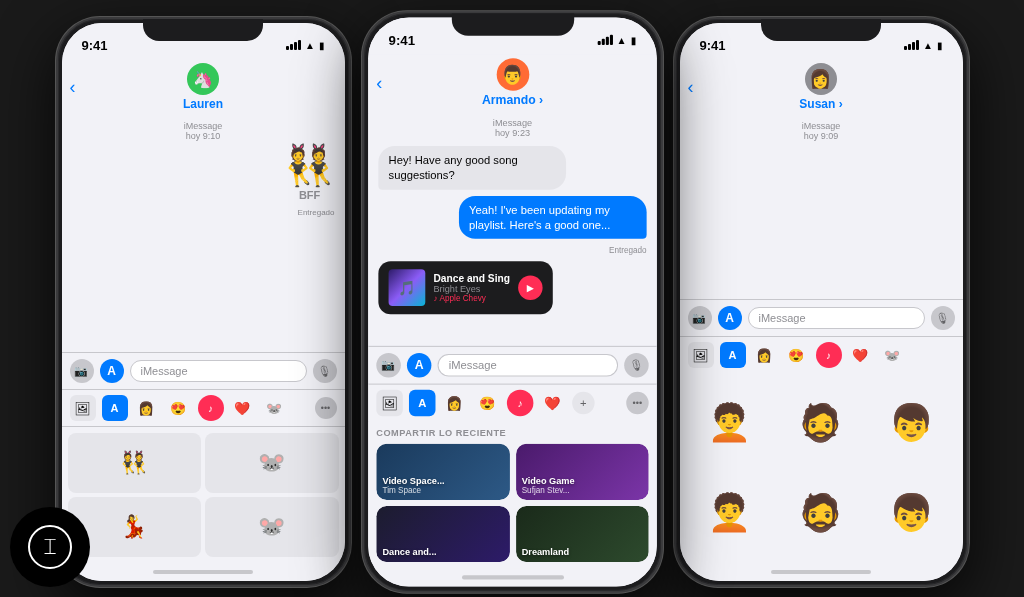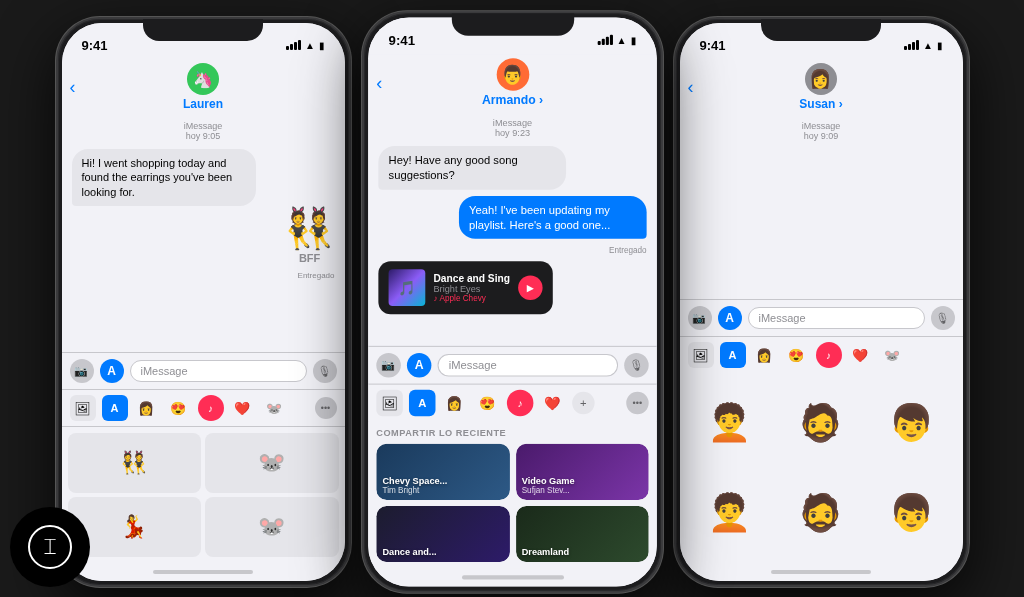--- a/index.html
+++ b/index.html
@@ -474,26 +474,23 @@
         <span class="back-btn">‹</span>
         <div class="contact-info">
           <div class="avatar-circle" style="background:#34c759">🦄</div>
           <span class="contact-name">Lauren</span>
         </div>
       </div>
 
       <div class="message-area">
         <div class="imessage-label">
           <span>iMessage</span><br>
-          <span>hoy 9:05</span>
-        </div>
-
-        <div class="bubble received">
-          Hi! I went shopping today and found the earrings you've been looking for.
-        </div>
+          <span>hoy 9:10</span>
+        </div>
+
 
         <div class="sticker-area">
           <div style="display:flex;flex-direction:column;align-items:center;gap:4px">
             <div style="font-size:40px;line-height:1">👯</div>
             <div style="font-size:11px;color:#8e8e93;font-weight:700">BFF</div>
           </div>
         </div>
         <div class="delivered-label">Entregado</div>
       </div>
 
@@ -608,22 +605,22 @@
         <div class="tray-icon">❤️</div>
         <div class="tray-icon" style="background:#e5e5ea;border-radius:50%;font-size:11px;color:#636366;display:flex;align-items:center;justify-content:center;width:22px;height:22px">+</div>
         <div class="tray-more">•••</div>
       </div>
 
       <div class="share-section">
         <div class="share-label">COMPARTIR LO RECIENTE</div>
         <div class="share-grid">
           <div class="share-item">
             <div class="share-item-bg" style="background:linear-gradient(135deg,#1a3a5c,#2d5986)"></div>
-            <span class="share-item-title">Chevy Space...</span>
-            <span class="share-item-sub">Tim Bright</span>
+            <span class="share-item-title">Video Space...</span>
+            <span class="share-item-sub">Tim Space</span>
           </div>
           <div class="share-item">
             <div class="share-item-bg" style="background:linear-gradient(135deg,#4a1a6b,#7b35a8)"></div>
             <span class="share-item-title">Video Game</span>
             <span class="share-item-sub">Sufjan Stev...</span>
           </div>
           <div class="share-item">
             <div class="share-item-bg" style="background:linear-gradient(135deg,#1c1c2e,#2d1b69)"></div>
             <span class="share-item-title">Dance and...</span>
           </div>

